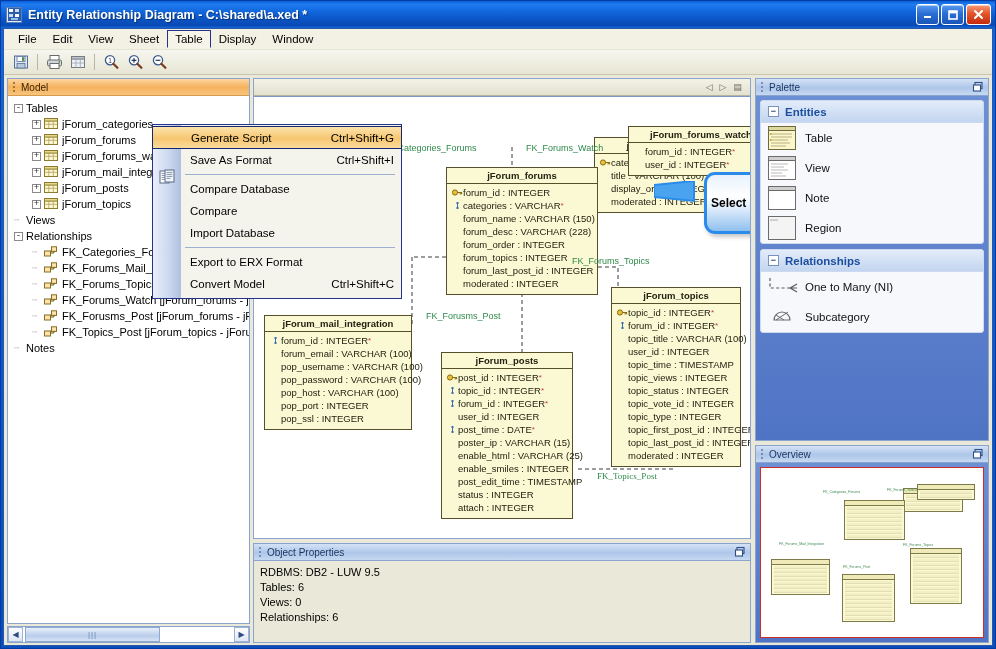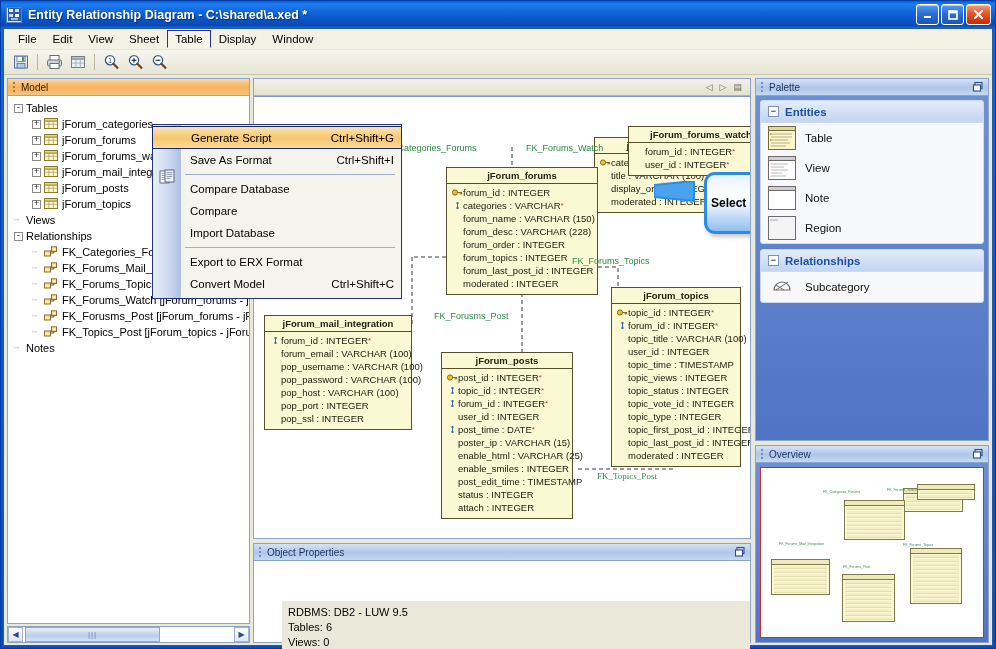--- a/index.html
+++ b/index.html
@@ -163,22 +163,22 @@
     text-align:center;font-weight:bold;font-size:9.5px;padding:2px 8px 2px 8px;
     border-bottom:1px solid #55502a; background:#fbf8d4;
   }
   .er-cols { padding:2px 6px 4px 4px; }
   .er-col { display:flex; align-items:center; height:13px; white-space:nowrap; }
   .keycell { width:12px; flex:0 0 12px; display:flex;align-items:center;justify-content:center; }
   .star { color:#c04040; font-size:8px; vertical-align:super; }
   .rel-label { position:absolute; color:#2f8a4a; font-size:9px; white-space:nowrap; }
 
   
-  #props-panel { height:100px; flex:0 0 100px; margin-top:4px; border:1px solid #8ba4cd; display:flex; flex-direction:column;gap:40px; }
-  #props-body { flex:1; background:#eae9d9; padding:4px 6px; font-size:11px; line-height:15px; color:#000;margin-left:28px; }
+  #props-panel { height:100px; flex:0 0 100px; margin-top:4px; border:1px solid #8ba4cd; display:flex; flex-direction:column; }
+  #props-body { flex:1; background:#eae9d9; padding:4px 6px; font-size:11px; line-height:15px; color:#000; }
 
   
   #right-pane { width:239px; flex:0 0 239px; padding:3px 3px 2px 2px; display:flex; flex-direction:column; }
   #palette-panel { flex:0 0 363px; display:flex; flex-direction:column; border:1px solid #8ba4cd; }
   #palette-body { flex:1; background:linear-gradient(to bottom,#6d8fd4,#4f74c4); padding:4px; overflow:hidden; }
   .pal-group { background:#f6f8fc; border:1px solid #cdd9ee; border-radius:3px; margin-bottom:5px; overflow:hidden; }
   .pal-group-hdr {
     height:22px;display:flex;align-items:center;gap:6px;padding-left:7px;
     background:linear-gradient(to bottom,#e3ecfa,#c3d5f0);
     color:#1d4fa0;font-weight:bold;font-size:11.5px;
@@ -776,21 +776,21 @@
                       <span>attach : INTEGER</span>
                     </div>
                   </div>
                 </div>
               </div>
             <div id="er-labels">
                 <div class="rel-label" style="left: 127px; top: 46px;">FK_Categories_Forums</div>
                 <div class="rel-label" style="left: 272px; top: 46px;">FK_Forums_Watch</div>
                 <div class="rel-label" style="left: 30px; top: 160px;">FK_Forums_Mail_Integration</div>
                 <div class="rel-label" style="left: 318px; top: 159px;">FK_Forums_Topics</div>
-                <div class="rel-label" style="left: 180px; top: 214px;">FK_Forusms_Post</div>
+                <div class="rel-label" style="left: 172px; top: 214px;">FK_Forusms_Post</div>
                 <div class="rel-label" style="left: 343px; top: 374px; font-family: Liberation Serif, serif;">FK_Topics_Post</div>
               </div>
 
             <svg id="callout-tail" viewBox="0 0 58 22">
               <path d="M0 4 L40 0 L40 20 L0 16 Z" fill="#4aa3ef" stroke="#2a8bea" stroke-width="2"></path>
             </svg>
             <div id="callout">Select Generate Script</div>
           </div>
         </div>
 
@@ -874,20 +874,27 @@
                       <rect x="0.5" y="0.5" width="27" height="23" fill="#f4f4f4" stroke="#6f6a6a"></rect>
                       <path d="M2 4 H10" stroke="#9b9b9b" stroke-width=".8"></path>
                     </svg></span>
                   <span>Region</span>
                 </div>
               </div>
               <div class="pal-group">
                 <div class="pal-group-hdr">
                   <span class="collapse-box">−</span>
                   <span>Relationships</span>
+                </div>
+                <div class="pal-item">
+                  <span class="pal-thumb"><svg width="34" height="22" viewBox="0 0 34 22">
+                      <path d="M2 3 V13 H22" stroke="#5a5a5a" stroke-width="1.2" fill="none" stroke-dasharray="3,2.4"></path>
+                      <path d="M22 13 L29 9 M22 13 L29 13 M22 13 L29 17" stroke="#5a5a5a" stroke-width="1.2" fill="none"></path>
+                    </svg></span>
+                  <span>One to Many (NI)</span>
                 </div>
                 <div class="pal-item">
                   <span class="pal-thumb"><svg width="34" height="22" viewBox="0 0 34 22">
                       <path d="M6 15 a8 8 0 0 1 16 0 Z" fill="none" stroke="#6a6a6a" stroke-width="1.2"></path>
                       <path d="M8 15 L20 7 M8 10 L16 15" stroke="#6a6a6a" stroke-width="1"></path>
                     </svg></span>
                   <span>Subcategory</span>
                 </div>
               </div>
             </div>

